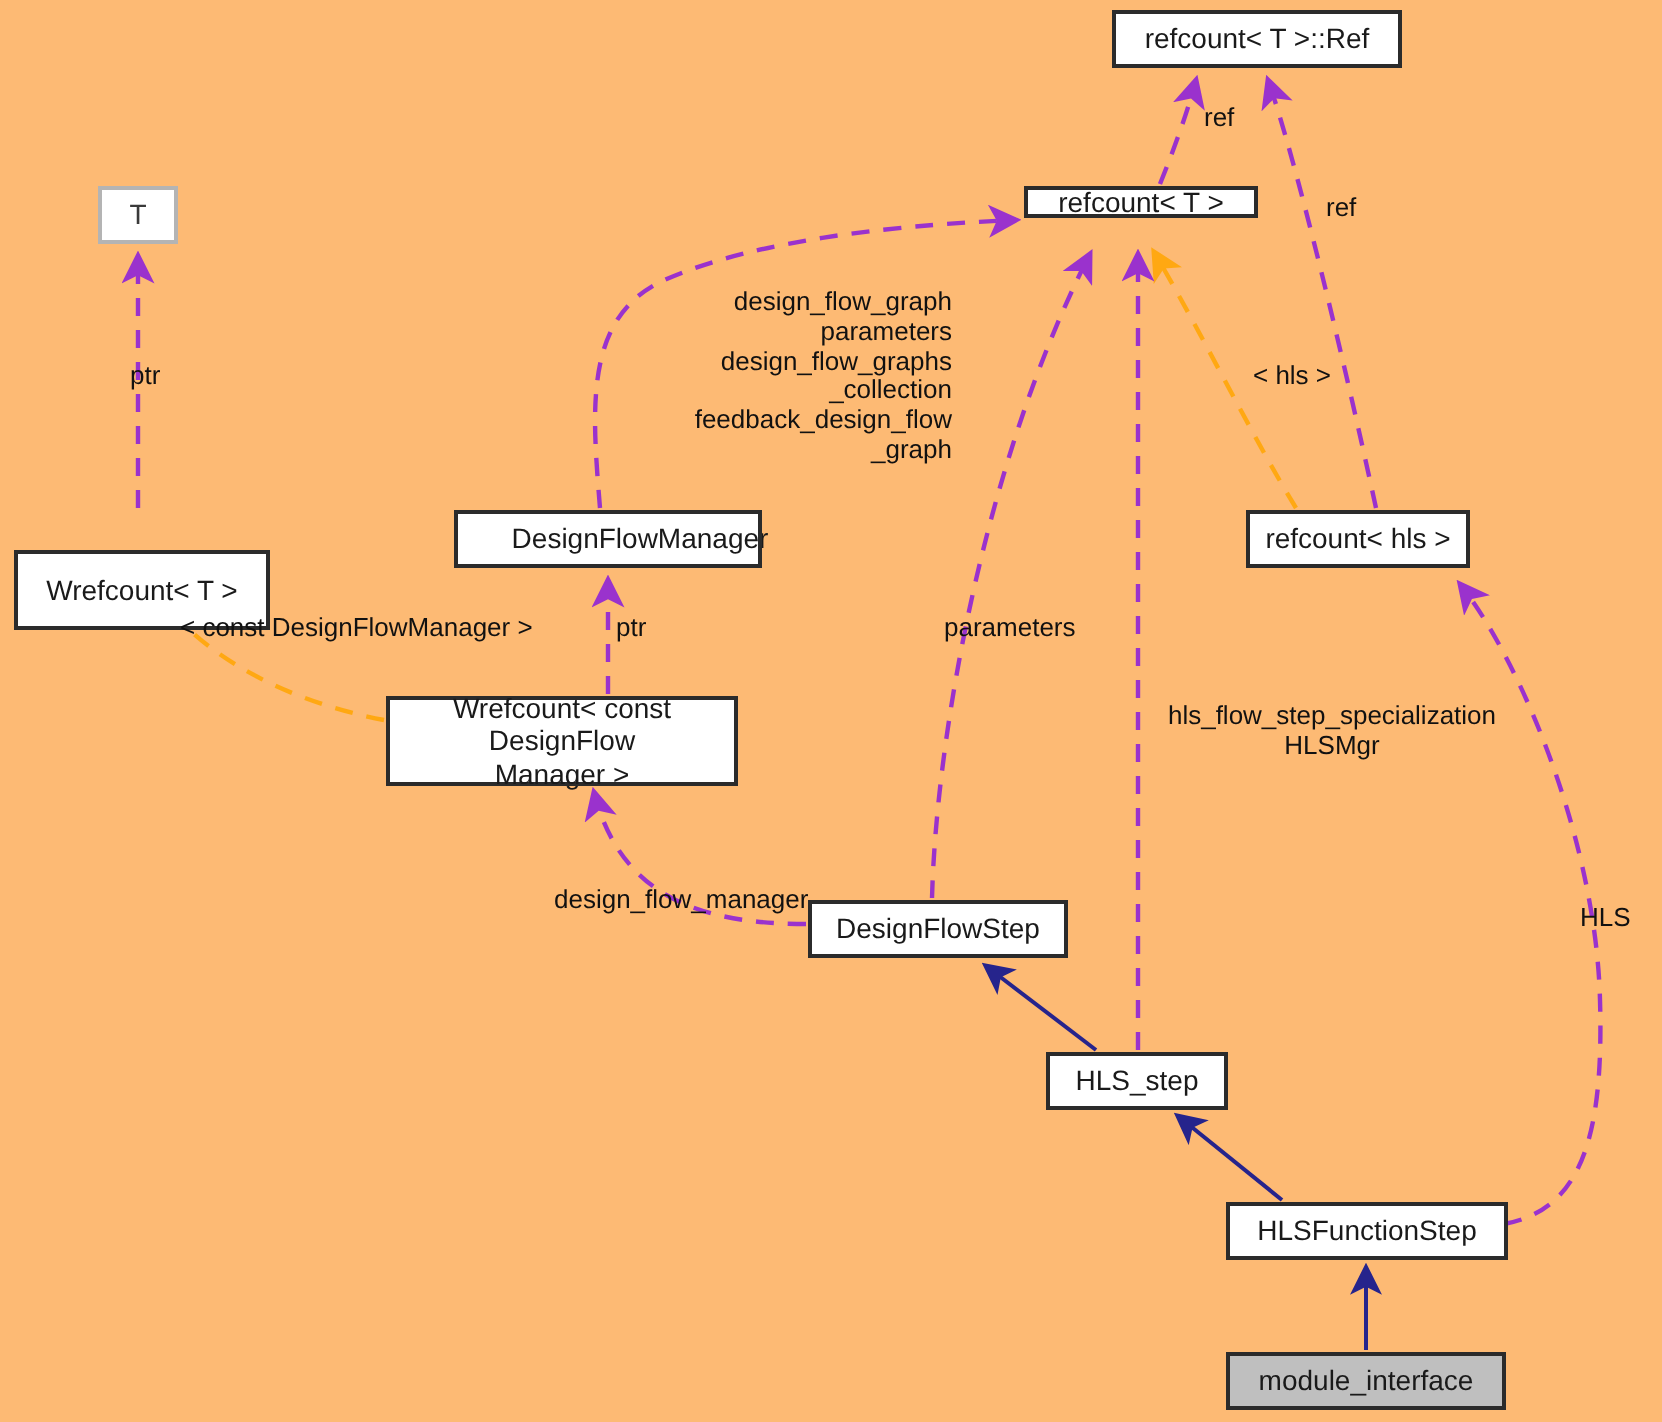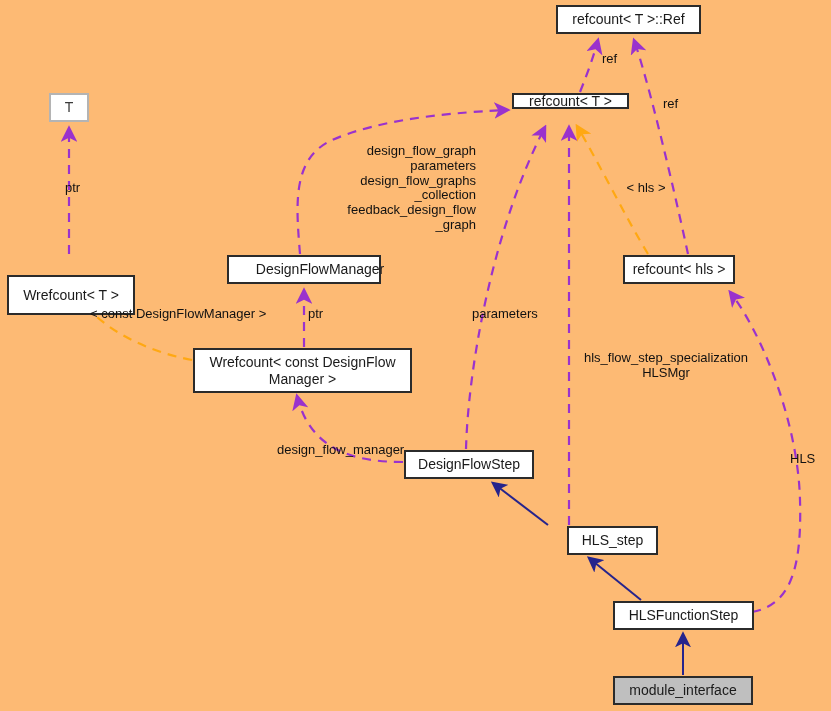--- a/index.html
+++ b/index.html
@@ -111,26 +111,26 @@
   <div class="node faded" style="left:50px;top:94px;width:38px;height:27px;">T</div>
 
   <div class="node" style="left:513px;top:94px;width:115px;height:14px;">refcount&lt; T &gt;</div>
 
   <div class="node" style="left:8px;top:256px;width:126px;height:38px;margin-top:20px;">Wrefcount&lt; T &gt;</div>
 
   <div class="node" style="left:228px;top:256px;width:152px;height:27px;padding-left:32px;">DesignFlowManager</div>
 
   <div class="node" style="left:624px;top:256px;width:110px;height:27px;">refcount&lt; hls &gt;</div>
 
-  <div class="node" style="left:194px;top:349px;width:217px;height:43px;">Wrefcount&lt; const DesignFlow
+  <div class="node" style="left:194px;top:349px;width:174px;height:43px;">Wrefcount&lt; const DesignFlow
 Manager &gt;</div>
 
   <div class="node" style="left:405px;top:451px;width:128px;height:27px;">DesignFlowStep</div>
 
-  <div class="node" style="left:524px;top:527px;width:89px;height:27px;margin-left:44px;">HLS_step</div>
+  <div class="node" style="left:524px;top:527px;width:89px;height:27px;">HLS_step</div>
 
   <div class="node highlight" style="left:614px;top:677px;width:138px;height:27px;">module_interface</div>
 
   <div class="node" style="left:614px;top:602px;width:139px;height:27px;">HLSFunctionStep</div>
 
   <div class="edge-label" style="left:602px;top:52px;width:34px;text-align:left;">ref</div>
 
   <div class="edge-label" style="left:663px;top:97px;width:34px;text-align:left;">ref</div>
 
   <div class="edge-label" style="left:65px;top:181px;width:34px;text-align:left;">ptr</div>

